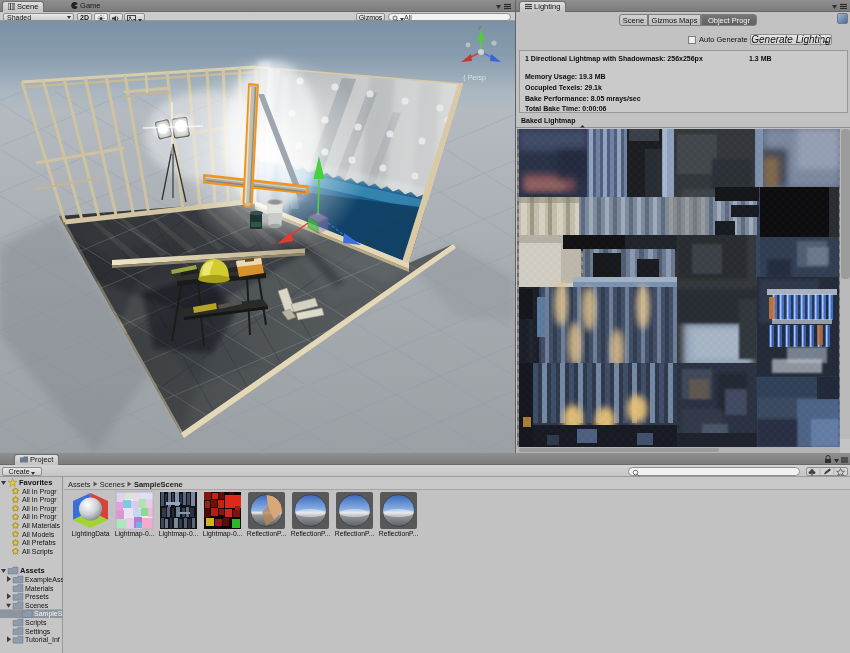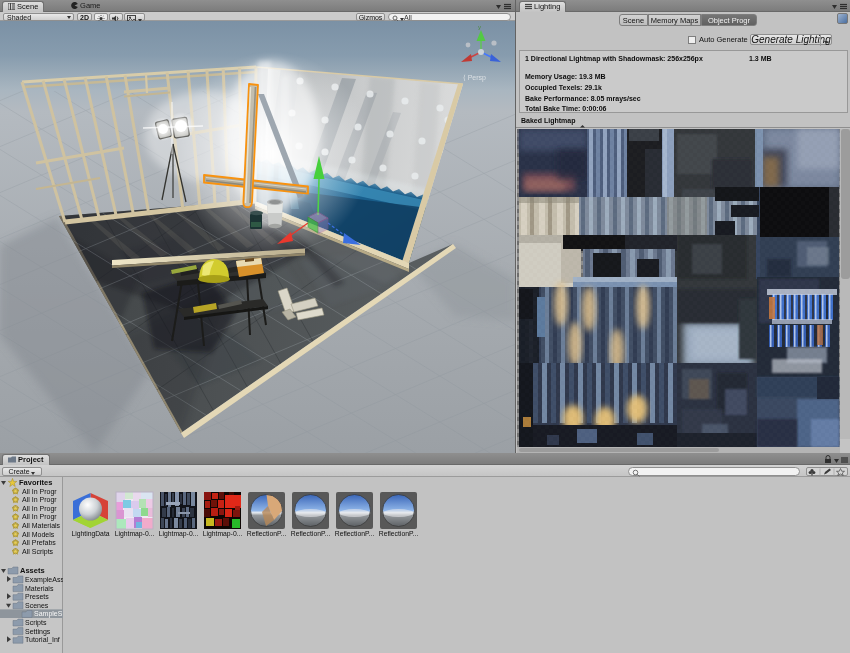--- a/index.html
+++ b/index.html
@@ -400,21 +400,21 @@
         </svg> Lighting</div>
     <div class="paneicons" style="left:316px;top:3px;"><svg width="16" height="7">
           <polygon points="0,2 5,2 2.5,6" fill="#2e2e2e"></polygon>
           <g stroke="#2e2e2e" stroke-width="1.2">
             <line x1="8" y1="1.5" x2="15" y2="1.5"></line>
             <line x1="8" y1="3.5" x2="15" y2="3.5"></line>
             <line x1="8" y1="5.5" x2="15" y2="5.5"></line>
           </g>
         </svg></div>
     <div class="seg" style="left:103px;width:29px;border-radius:3px 0 0 3px;">Scene</div>
-    <div class="seg" style="left:132px;width:53px;">Memory Maps</div>
+    <div class="seg" style="left:132px;width:53px;">Gizmos Maps</div>
     <div class="seg on" style="left:185px;width:56px;border-radius:0 3px 3px 0;">Object Progr</div>
     <div class="abs" style="left:321px;top:13px;width:11px;height:11px;background:linear-gradient(135deg,#9fb4d0,#4a6ea0);border:1px solid #777;border-radius:2px;"></div>
 
     <div class="abs" style="left:172px;top:36px;width:8px;height:8px;background:#efefef;border:1px solid #7e7e7e;"></div>
     <div class="abs" style="left:183px;top:35px;font-size:7.5px;color:#111;">Auto Generate</div>
     <div class="chip" style="left:234px;top:34px;width:82px;height:11px;line-height:10px;font-size:10px;font-style:italic;">Generate Lighting<span style="position:absolute;right:0;top:0;width:11px;height:11px;border-left:1px solid #999;"><span class="tdown" style="margin-top:4px"></span></span></div>
     <div class="infobox">
       <div class="il" style="top:4px;">1 Directional Lightmap with Shadowmask: 256x256px</div>
       <div class="il" style="left:229px;top:4px;">1.3 MB</div>
       <div class="il" style="top:22px;">Memory Usage: 19.3 MB</div>
@@ -664,21 +664,21 @@
           <rect x="323" y="0" width="11" height="324" fill="#b9b9b9"></rect>
           <rect x="324" y="0" width="9" height="150" fill="#9c9c9c" rx="3"></rect>
           <rect x="323" y="310" width="11" height="14" fill="#c4c4c4"></rect>
           <rect x="0" y="318" width="323" height="6" fill="#b4b4b4"></rect>
           <rect x="2" y="319" width="200" height="4" fill="#9c9c9c" rx="2"></rect>
         </svg></div>
   </div>
 
   <div id="projpanel" class="abs">
     <div class="tabstrip abs" style="left:0;top:0;width:850px;height:12px;"></div>
-    <div class="tab" style="left:2px;font-weight:bold;"><svg width="8" height="7" style="vertical-align:-1px">
+    <div class="tab" style="left:14px;"><svg width="8" height="7" style="vertical-align:-1px">
           <path d="M0,1.5 L3,1.5 L4,0.5 L8,0.5 L8,6.5 L0,6.5 Z" fill="#6d7988"></path>
         </svg> Project</div>
     <div class="paneicons" style="left:824px;top:2px;"><svg width="24" height="9">
           <rect x="1" y="4" width="6" height="4" fill="#2e2e2e"></rect>
           <path d="M2,4 V2.5 A2,2 0 0 1 6,2.5 V4" fill="none" stroke="#2e2e2e" stroke-width="1"></path>
           <polygon points="10,4 15,4 12.5,8" fill="#2e2e2e"></polygon>
           <g stroke="#2e2e2e" stroke-width="1.2">
             <line x1="17" y1="3" x2="24" y2="3"></line>
             <line x1="17" y1="5" x2="24" y2="5"></line>
             <line x1="17" y1="7" x2="24" y2="7"></line>
@@ -753,20 +753,27 @@
           <text x="34" y="139.4" font-size="7" fill="#f8f8f8">SampleS</text>
           <path d="M13,143.5 L17,143.5 L18,142.0 L23,142.0 L23,149.0 L13,149.0 Z" fill="#8d9bac" stroke="#6a7684" stroke-width="0.5"></path>
           <text x="25" y="148.0" font-size="7" fill="#101010">Scripts</text>
           <path d="M13,152.1 L17,152.1 L18,150.6 L23,150.6 L23,157.6 L13,157.6 Z" fill="#8d9bac" stroke="#6a7684" stroke-width="0.5"></path>
           <text x="25" y="156.6" font-size="7" fill="#101010">Settings</text>
           <polygon points="7,159.2 11,162.2 7,165.2" fill="#3c3c3c"></polygon>
           <path d="M13,160.7 L17,160.7 L18,159.2 L23,159.2 L23,166.2 L13,166.2 Z" fill="#8d9bac" stroke="#6a7684" stroke-width="0.5"></path>
           <text x="25" y="165.2" font-size="7" fill="#101010">Tutorial_Inf</text>
         </svg></div>
 
+    <div class="abs" style="left:64px;top:24px;width:786px;height:13px;background:#c8c8c8;border-bottom:1px solid #a5a5a5;">
+      <span style="position:absolute;left:4px;top:3px;font-size:7.5px;color:#222;">Assets <svg width="5" height="6">
+            <polygon points="0.5,0.5 4.5,3 0.5,5.5" fill="#555"></polygon>
+          </svg> Scenes <svg width="5" height="6">
+            <polygon points="0.5,0.5 4.5,3 0.5,5.5" fill="#555"></polygon>
+          </svg> <b>SampleScene</b></span>
+    </div>
     <div class="abs" id="thumbs" style="left:64px;top:37px;width:786px;height:163px;background:#c2c2c2;"><svg width="786" height="163" viewBox="0 0 786 163" xmlns="http://www.w3.org/2000/svg" font-family="Liberation Sans">
           <defs>
 <radialGradient id="sph" cx="0.38" cy="0.32" r="0.75">
               <stop offset="0" stop-color="#ffffff"></stop>
               <stop offset="0.55" stop-color="#cdd2d6"></stop>
               <stop offset="1" stop-color="#7d8489"></stop>
             </radialGradient>
 <linearGradient id="skyr" x1="0" y1="0" x2="0" y2="1">
               <stop offset="0" stop-color="#3a66b8"></stop>
               <stop offset="0.5" stop-color="#8fb5e8"></stop>

